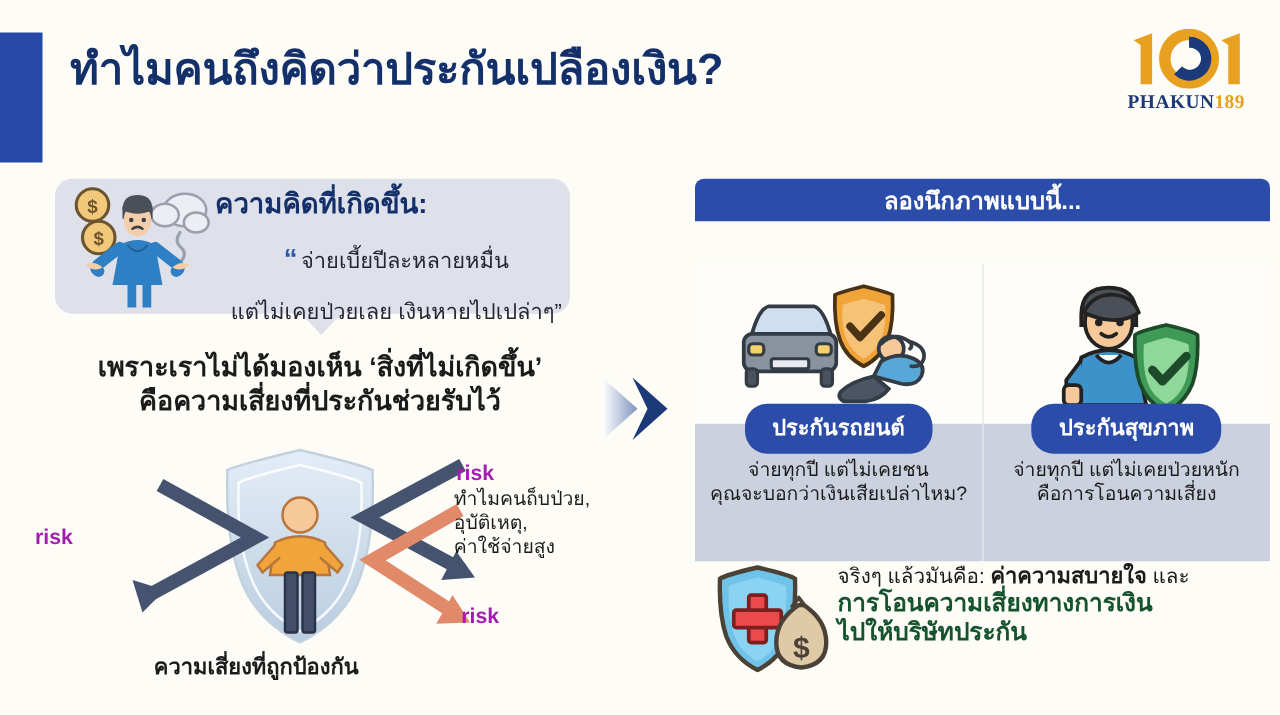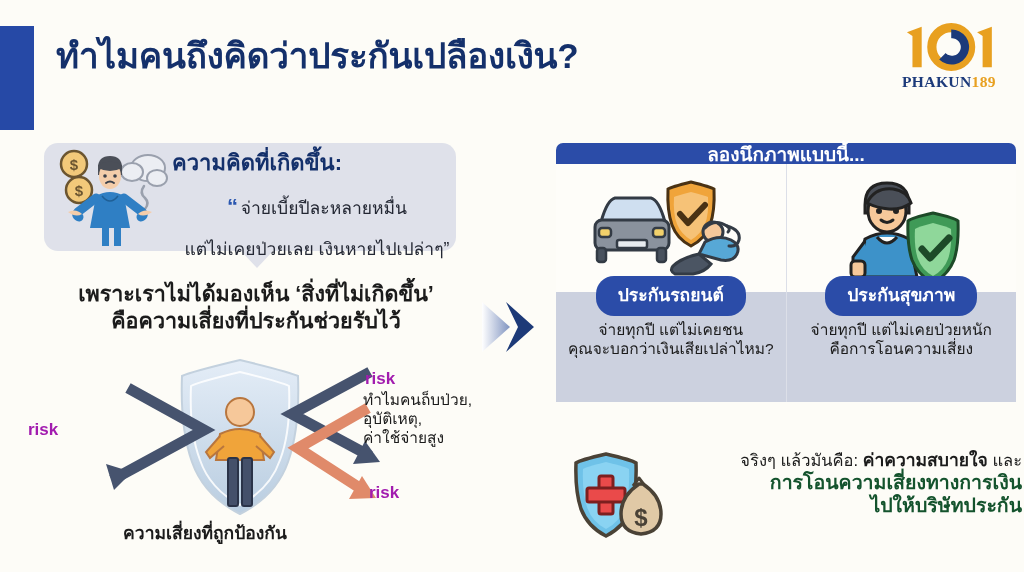--- a/index.html
+++ b/index.html
@@ -74,25 +74,25 @@
     position:absolute; left:60px; top:519px; width:290px; text-align:center;
     font-size:17.5px; font-weight:bold; color:#1b1b1b;
   }
 
   
   .chev{ position:absolute; left:480px; top:296px; width:70px; height:62px; }
 
   
   .rpanel{ position:absolute; left:556px; top:143px; width:460px; height:272px; }
   .rpanel-head{
-    height:21px; background:#2b4ca8; border-radius:7px 7px 0 0;
+    height:34px; background:#2b4ca8; border-radius:7px 7px 0 0;
     display:flex; align-items:center; justify-content:center;
     color:#fff; font-size:19px; font-weight:bold;
   }
-  .cards{ display:flex; height:238px; }
+  .cards{ display:flex; height:238px;margin-top:34px; }
   .card{ position:relative; flex:1 1 0; }
   .card + .card{ border-left:1.5px solid #dcdfe8; }
   .card-top{
     height:128px; background:#fefdf9;
     display:flex; align-items:center; justify-content:center;
   }
   .card-bottom{
     height:110px; background:#ccd1df; position:relative;
     display:flex; flex-direction:column; align-items:center;
   }
@@ -102,21 +102,21 @@
     padding:5px 22px 7px; border-radius:18px; white-space:nowrap;
   }
   .card-cap{
     position:relative; top:-12px; text-align:center;
     font-size:15.5px; line-height:1.24; color:#1b1b1b; padding:0 4px;
   }
 
   
   .concl{ position:absolute; left:562px; top:446px; width:460px; height:100px; }
   .concl-icon{ position:absolute; left:8px; top:4px; width:96px; height:88px; }
-  .concl-txt{ position:absolute; left:108px; top:4px; width:352px; line-height:1.2;text-align:right; }
+  .concl-txt{ position:absolute; left:108px; top:4px; width:352px; line-height:1.2; }
   .concl-l1{ font-size:16.5px; color:#1b1b1b; }
   .concl-l1 b{ font-weight:bold; font-size:17.5px; }
   .concl-l2{ font-size:19.5px; font-weight:bold; color:#14532d; line-height:1.2; }
 </style>
 </head>
 <body>
 
 <div class="stage">
 
   <div class="accent-bar"></div>

